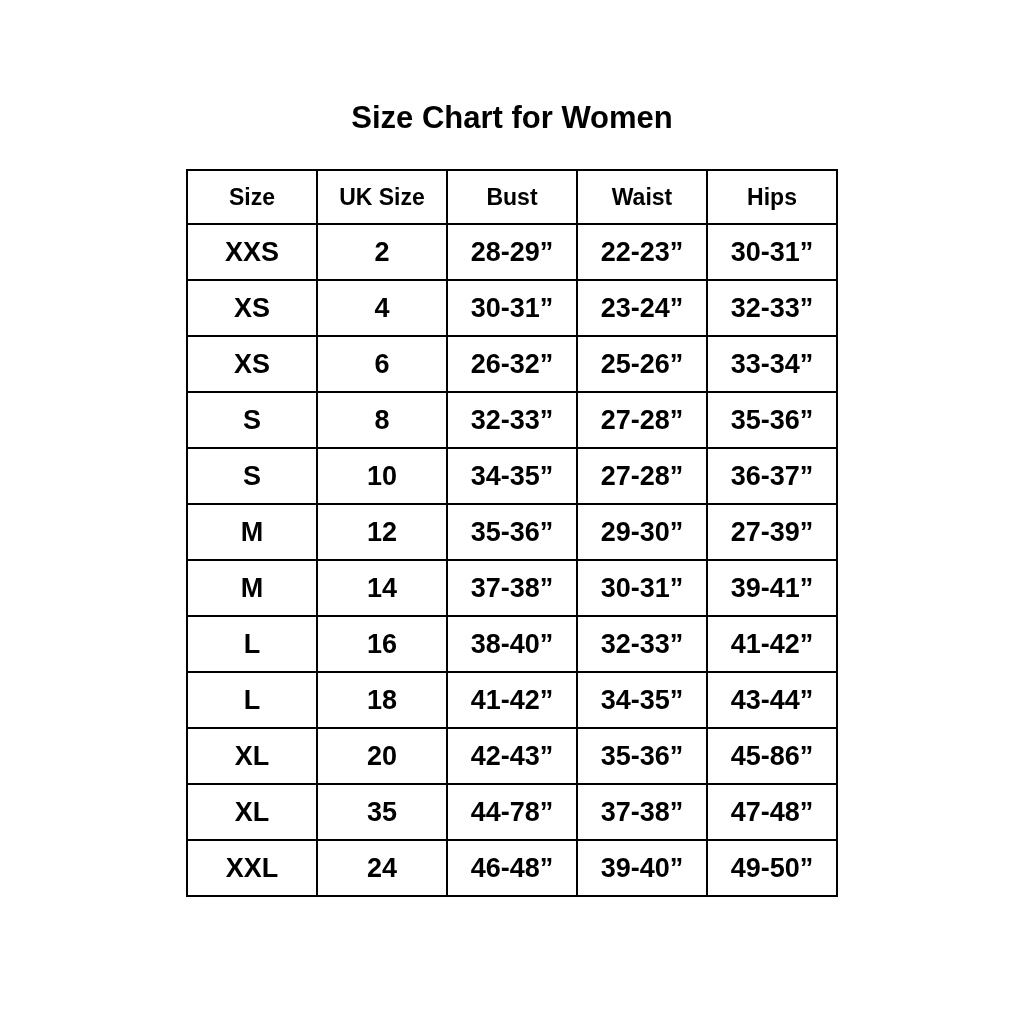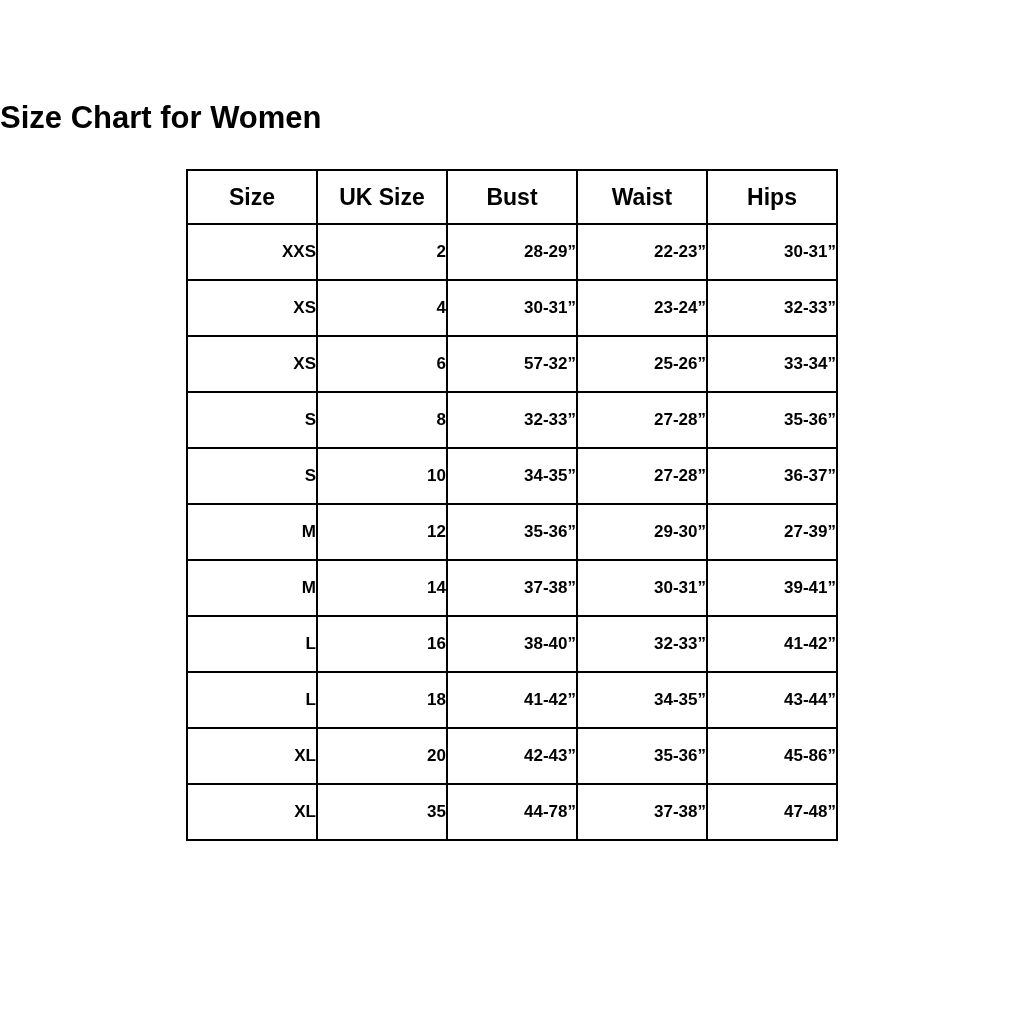--- a/index.html
+++ b/index.html
@@ -12,21 +12,21 @@
     height: 1024px;
     background: #ffffff;
     font-family: "Liberation Sans", sans-serif;
     color: #000000;
     box-sizing: border-box;
     overflow: hidden;
   }
   .title {
     margin: 0;
     padding-top: 101px;
-    text-align: left;
+    text-align: center;
     font-size: 31px;
     line-height: 34px;
     font-weight: 700;
     color: #000000;
   }
   table.size-chart {
     width: 652px;
     margin: 34px auto 0 auto;
     border-collapse: collapse;
     table-layout: fixed;
@@ -39,22 +39,21 @@
     font-weight: 700;
     color: #000000;
     padding: 0;
   }
   table.size-chart th {
     height: 52px;
     font-size: 23px;
   }
   table.size-chart td {
     height: 54px;
-    font-size: 17px;
-    text-align: right;
+    font-size: 27px;
   }
 </style>
 </head>
 <body>
 
 <div class="page">
   <h1 class="title">Size Chart for Women</h1>
 
   <table class="size-chart">
     <thead>
@@ -77,21 +76,21 @@
         <tr>
           <td>XS</td>
           <td>4</td>
           <td>30-31”</td>
           <td>23-24”</td>
           <td>32-33”</td>
         </tr>
         <tr>
           <td>XS</td>
           <td>6</td>
-          <td>57-32”</td>
+          <td>26-32”</td>
           <td>25-26”</td>
           <td>33-34”</td>
         </tr>
         <tr>
           <td>S</td>
           <td>8</td>
           <td>32-33”</td>
           <td>27-28”</td>
           <td>35-36”</td>
         </tr>
@@ -137,15 +136,22 @@
           <td>35-36”</td>
           <td>45-86”</td>
         </tr>
         <tr>
           <td>XL</td>
           <td>35</td>
           <td>44-78”</td>
           <td>37-38”</td>
           <td>47-48”</td>
         </tr>
+        <tr>
+          <td>XXL</td>
+          <td>24</td>
+          <td>46-48”</td>
+          <td>39-40”</td>
+          <td>49-50”</td>
+        </tr>
       </tbody>
   </table>
 </div>
 
 </body></html>

